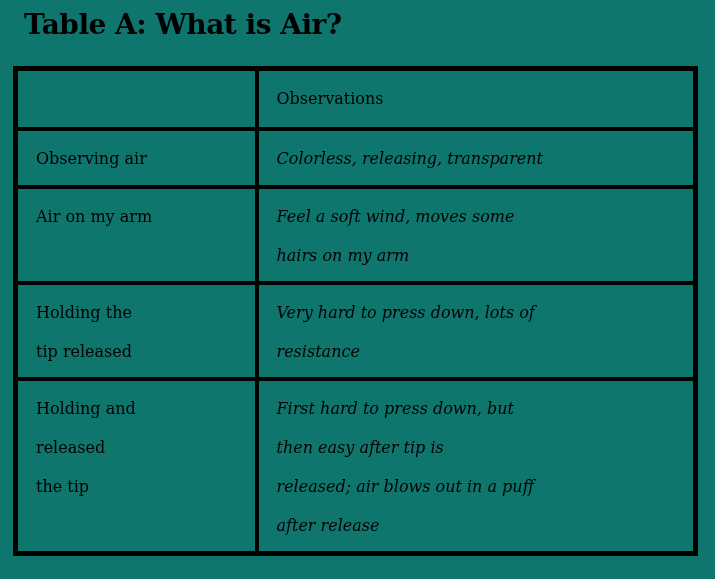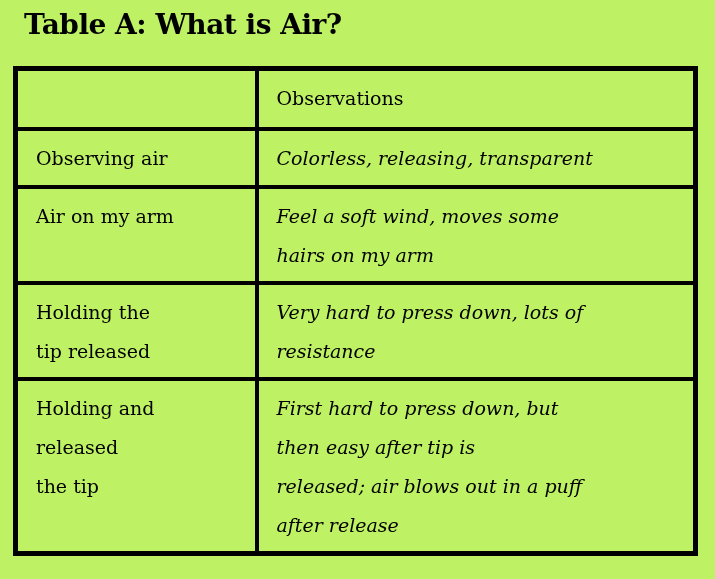--- a/index.html
+++ b/index.html
@@ -9,21 +9,21 @@
     width: 715px;
     height: 579px;
     font-family: "DejaVu Serif", serif;
     color: #000000;
     overflow: hidden;
   }
   .page {
     position: relative;
     width: 715px;
     height: 579px;
-    background: #bef264;
+    background: #0f766e;
   }
   .page-title {
     position: absolute;
     left: 24px;
     top: 8px;
     margin: 0;
     font-size: 28px;
     font-weight: bold;
     letter-spacing: -0.5px;
     white-space: nowrap;
@@ -37,21 +37,21 @@
     border: 5px solid #000000;
   }
   col.c1 { width: 241px; }
   col.c2 { width: 439px; }
   .obs-table th,
   .obs-table td {
     border: 4px solid #000000;
     vertical-align: top;
     text-align: left;
     padding: 8px 14px 6px 18px;
-    font-size: 19px;
+    font-size: 16px;
     line-height: 39px;
     white-space: pre-line;
     font-weight: normal;
   }
   tr.r-header  { height: 60px; }
   tr.r-row0    { height: 58px; }
   tr.r-row1    { height: 86px; }
   tr.r-row2    { height: 95px; }
   tr.r-row3    { height: 163px; }
   .label-cell {

